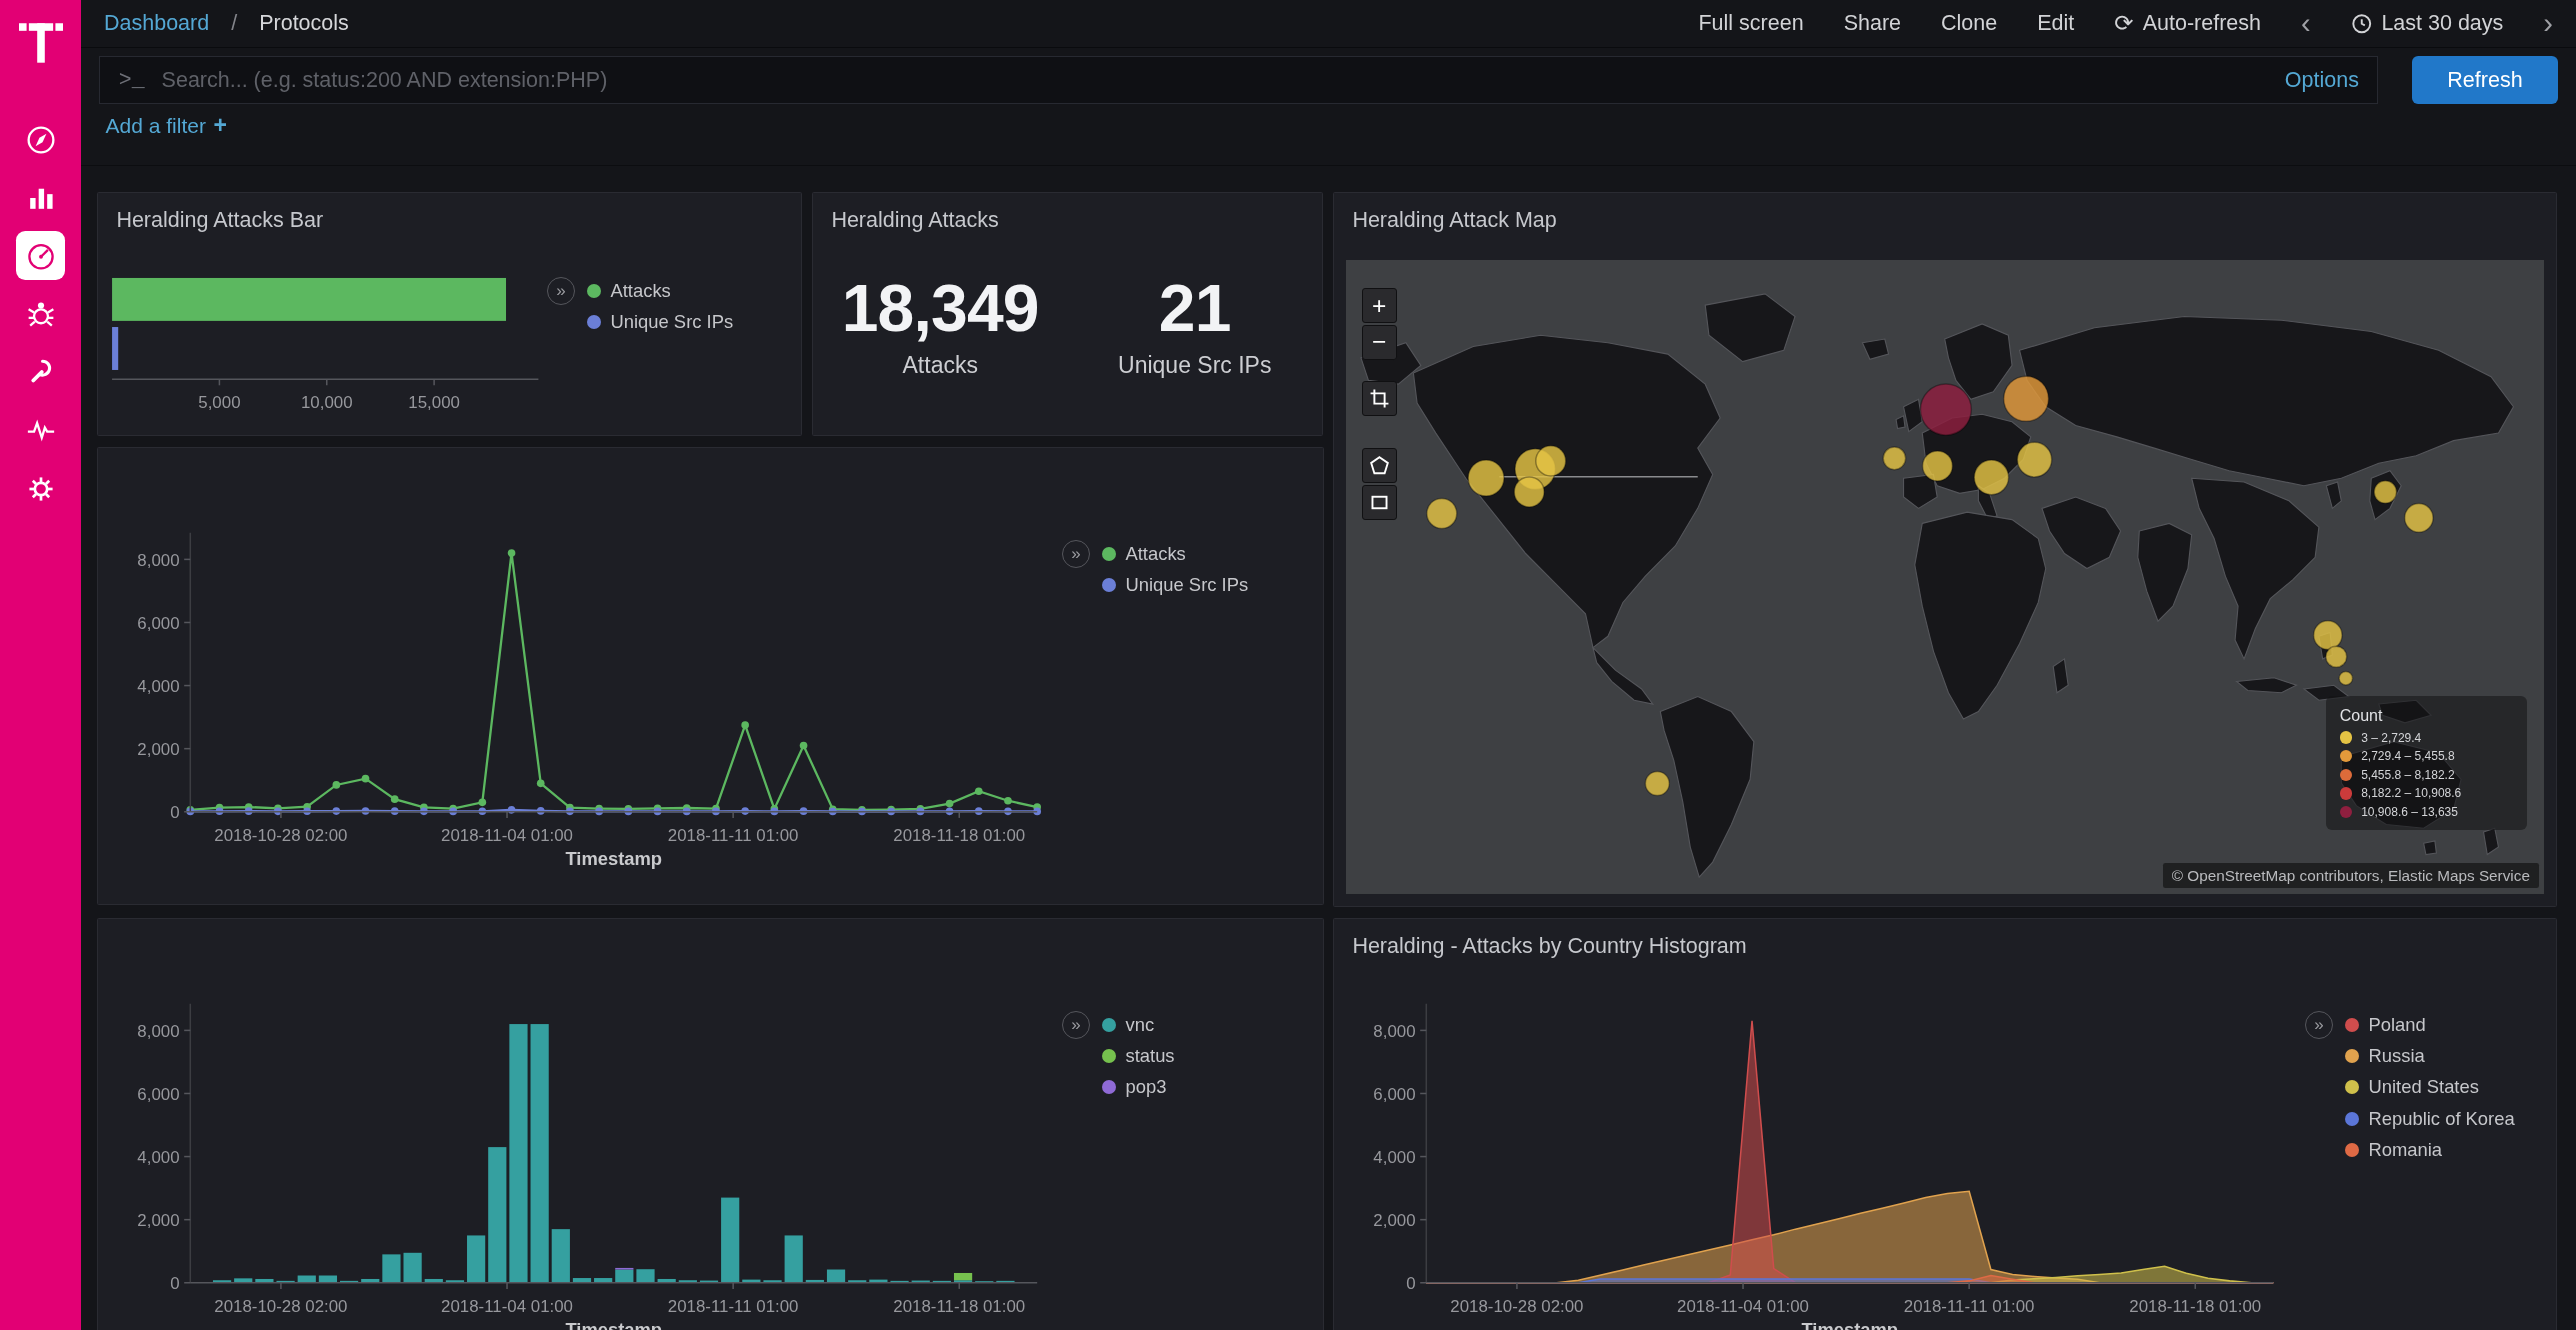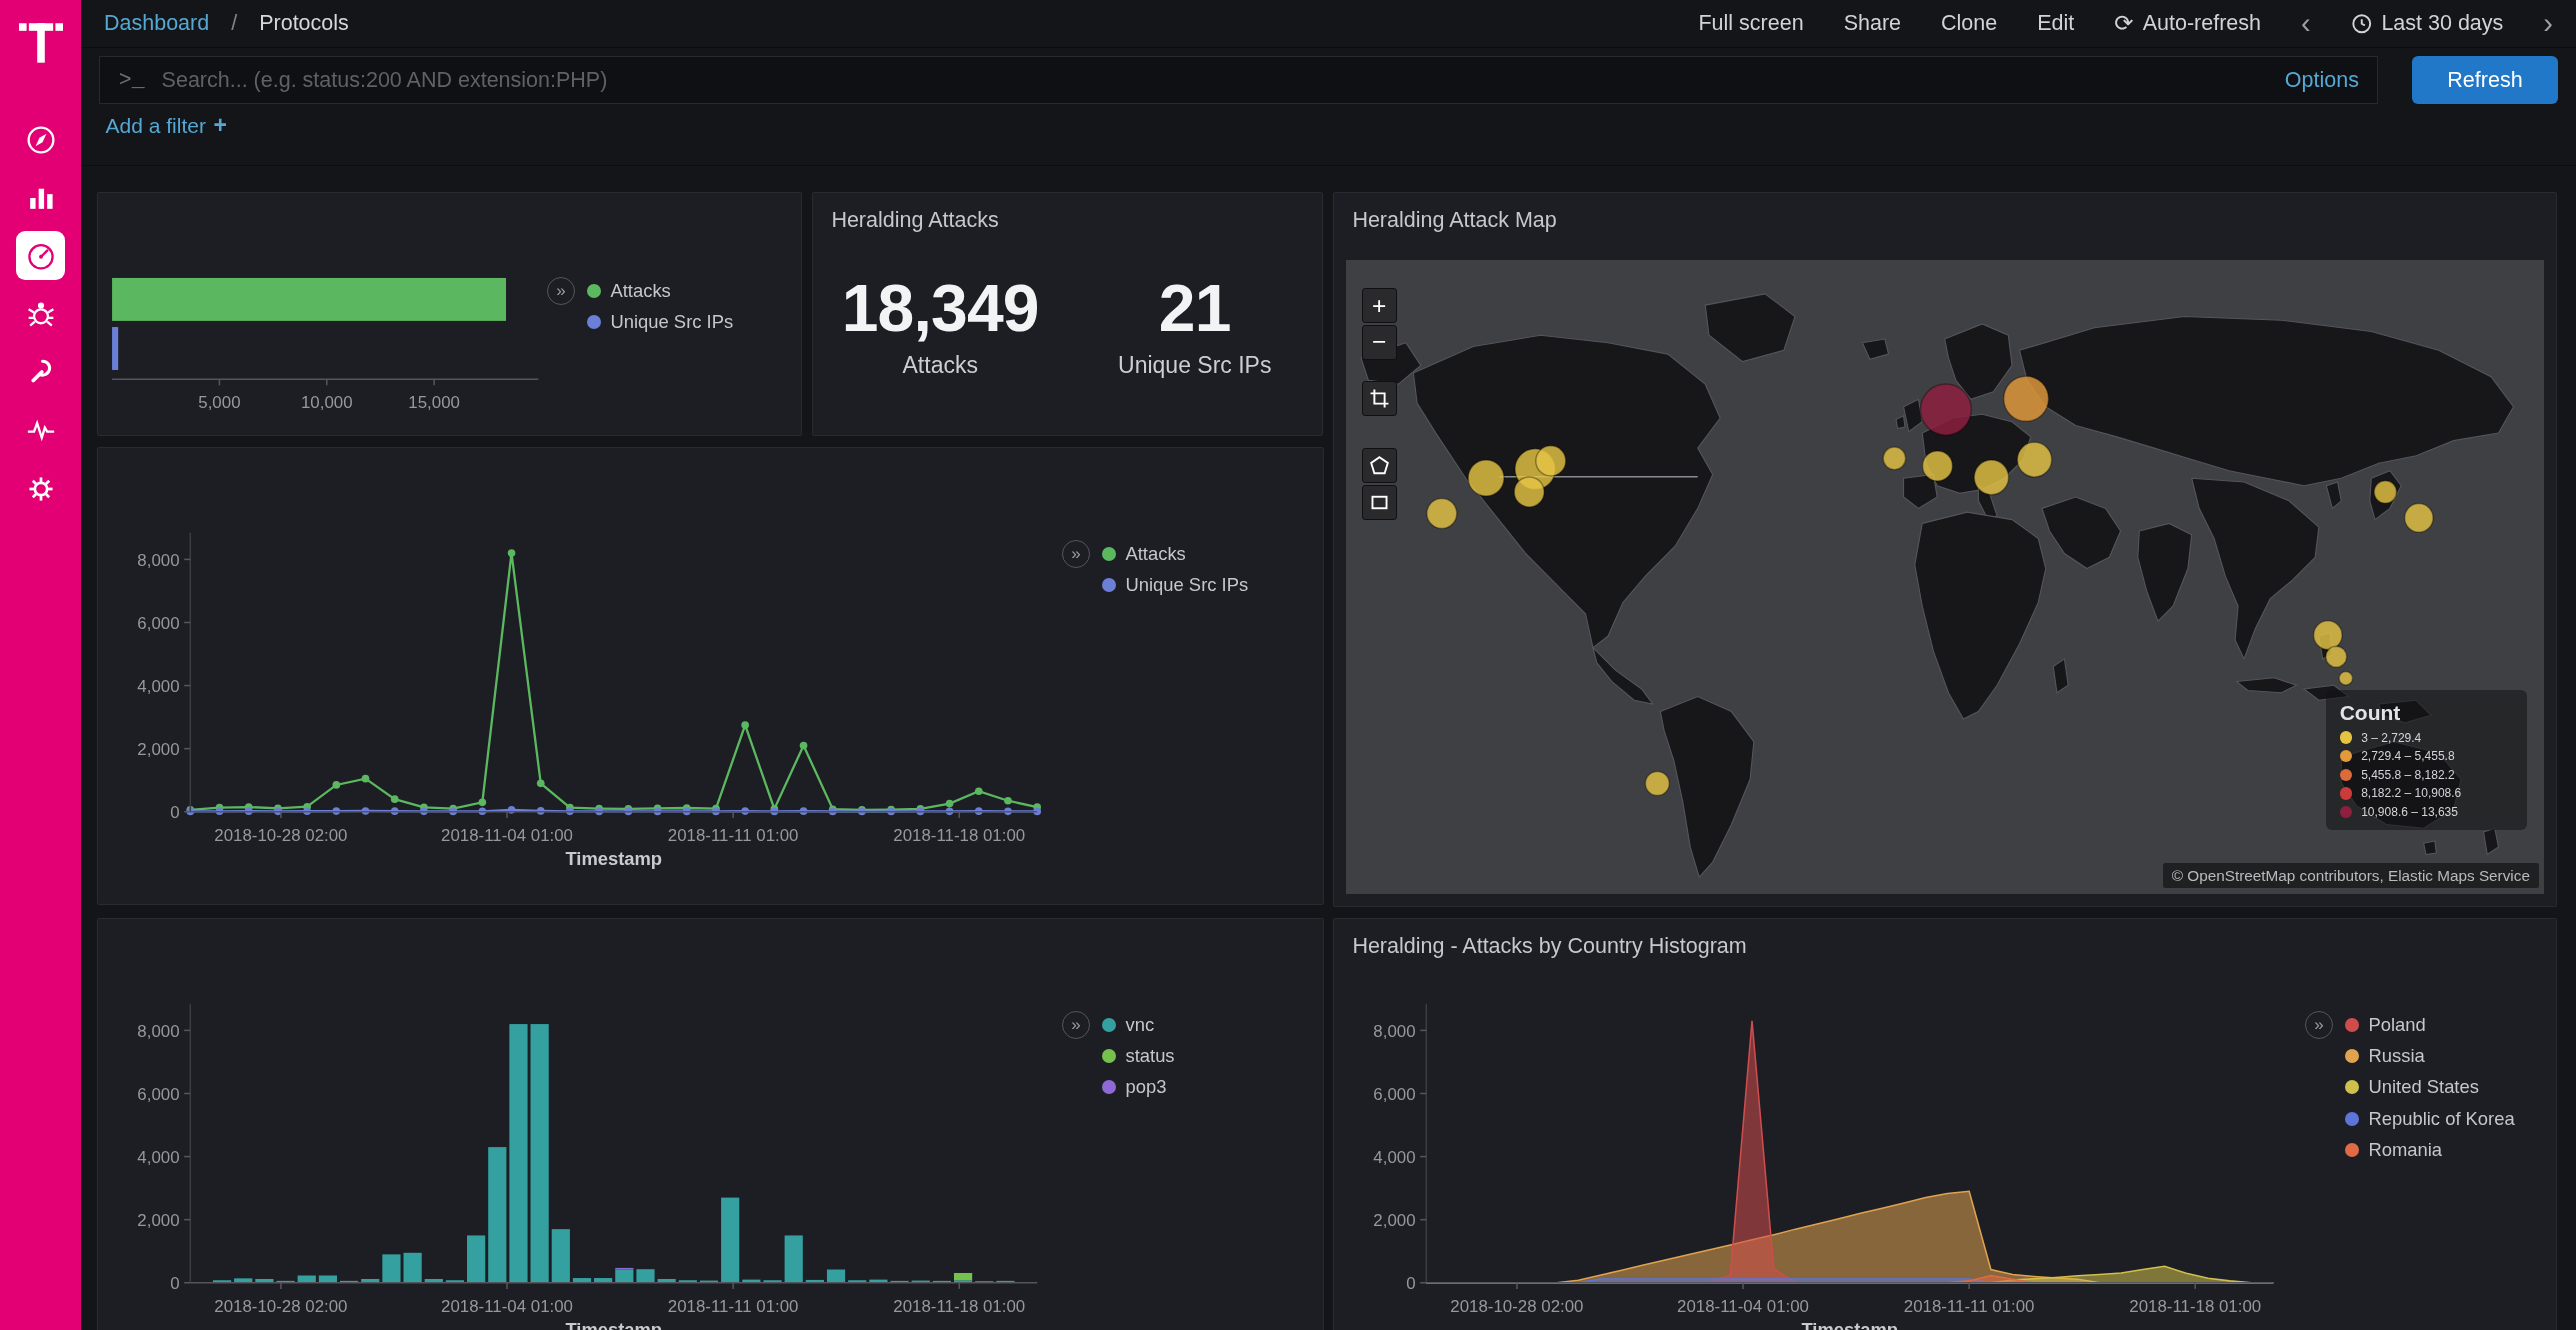--- a/index.html
+++ b/index.html
@@ -61,21 +61,21 @@
   .metric .value{font-size:66px;font-weight:700;color:#f2f3f5;letter-spacing:-0.8px}
   .metric .label{font-size:23px;color:#cdced2;margin-top:6.1px}
 
   
   .map{position:absolute;left:12.3px;right:12.3px;top:67px;bottom:12.3px;overflow:hidden;background:#3e4043}
   .map svg.worldmap{width:100%;height:100%;display:block}
   .map-controls{position:absolute;left:15.3px;top:28px;display:flex;flex-direction:column}
   .map-btn{width:35px;height:35px;background:#2a2a2d;border:0.8px solid #101012;color:#fff;font-size:24.5px;display:flex;align-items:center;justify-content:center;cursor:pointer;border-radius:3.1px}
   .gap-sm{margin-top:1.5px}.gap-lg{margin-top:21.5px}.gap-md{margin-top:32px}
   .map-legend{position:absolute;right:17px;bottom:64px;width:201px;background:rgba(18,18,20,0.55);border-radius:6.1px;padding:10.7px 14px}
-  .map-legend-title{font-size:21px;font-weight:700;color:#e2e3e6;margin-bottom:6.1px}
+  .map-legend-title{font-size:16px;font-weight:400;color:#e2e3e6;margin-bottom:6.1px}
   .map-legend-row{display:flex;align-items:center;gap:9.2px;font-size:12px;color:#d4d5d8;margin-top:4.6px}
   .map-legend-row .dot{width:12.3px;height:12.3px}
   .map-attrib{position:absolute;right:4.6px;bottom:6.1px;background:rgba(0,0,0,0.5);color:#b9babd;font-size:15.3px;padding:3.1px 9.2px;border-radius:2.3px}
 </style>
 </head>
 <body>
 
 <aside class="sidebar">
   <div class="logo">
     <svg width="44" height="46" viewBox="0 0 58 60" fill="#ffffff">
@@ -182,20 +182,21 @@
 </div>
 
 <div class="filterrow">
   <span class="addfilter">
     <span>Add a filter</span>
       <b>+</b>
   </span>
 </div>
 
 <section class="panel" id="panel-attacks-bar">
+  <h3 class="panel-title">Heralding Attacks Bar</h3>
   <svg id="svg-attacks-bar" class="chart-svg" style="left:10.7px;top:74px" width="434" height="163" viewBox="0 0 566 212">
       <rect x="4" y="14" width="513.772" height="56" fill="#5cb860"></rect>
       <rect x="4" y="78" width="8" height="56" fill="#6b7fd7"></rect>
       <line x1="4" y1="146" x2="560" y2="146" stroke="#55565c" stroke-width="2"></line>
       <line x1="144" y1="146" x2="144" y2="154" stroke="#55565c" stroke-width="2"></line>
       <text x="144" y="184" fill="#97989d" font-size="22" text-anchor="middle">5,000</text>
       <line x1="284" y1="146" x2="284" y2="154" stroke="#55565c" stroke-width="2"></line>
       <text x="284" y="184" fill="#97989d" font-size="22" text-anchor="middle">10,000</text>
       <line x1="424" y1="146" x2="424" y2="154" stroke="#55565c" stroke-width="2"></line>
       <text x="424" y="184" fill="#97989d" font-size="22" text-anchor="middle">15,000</text>

